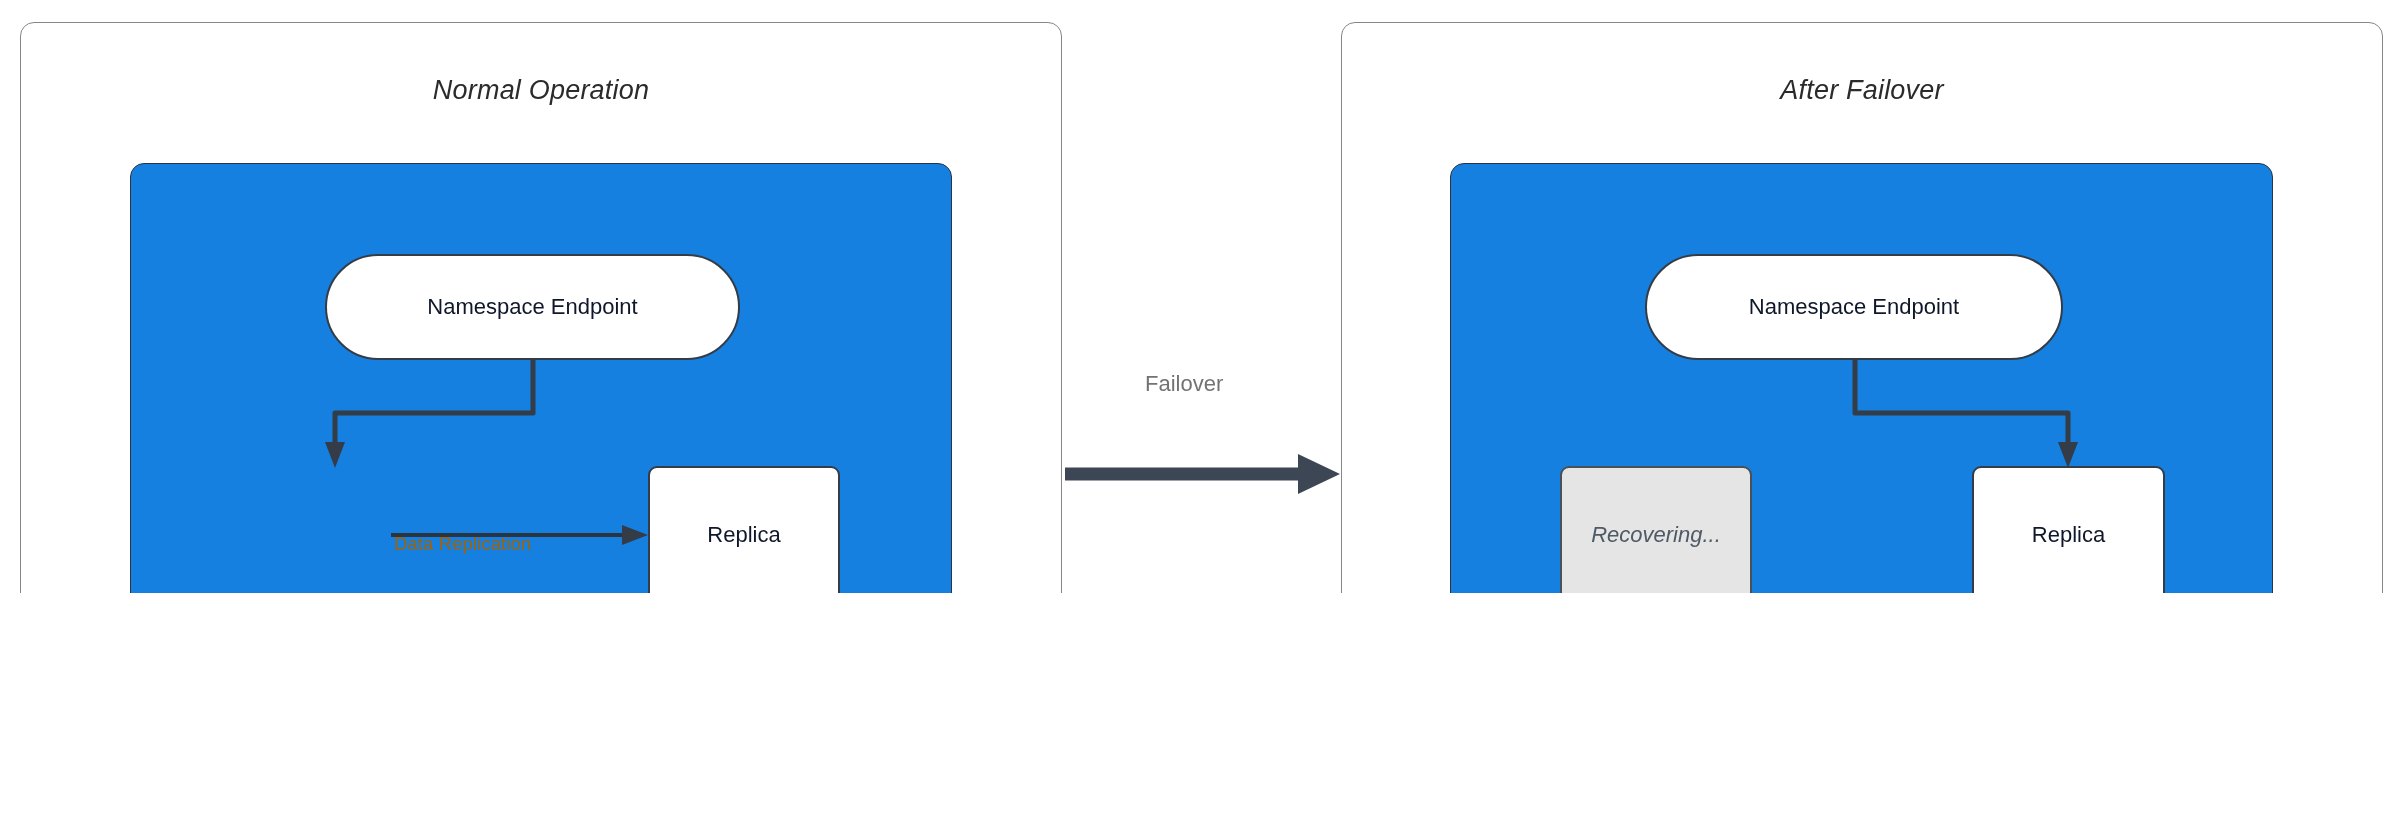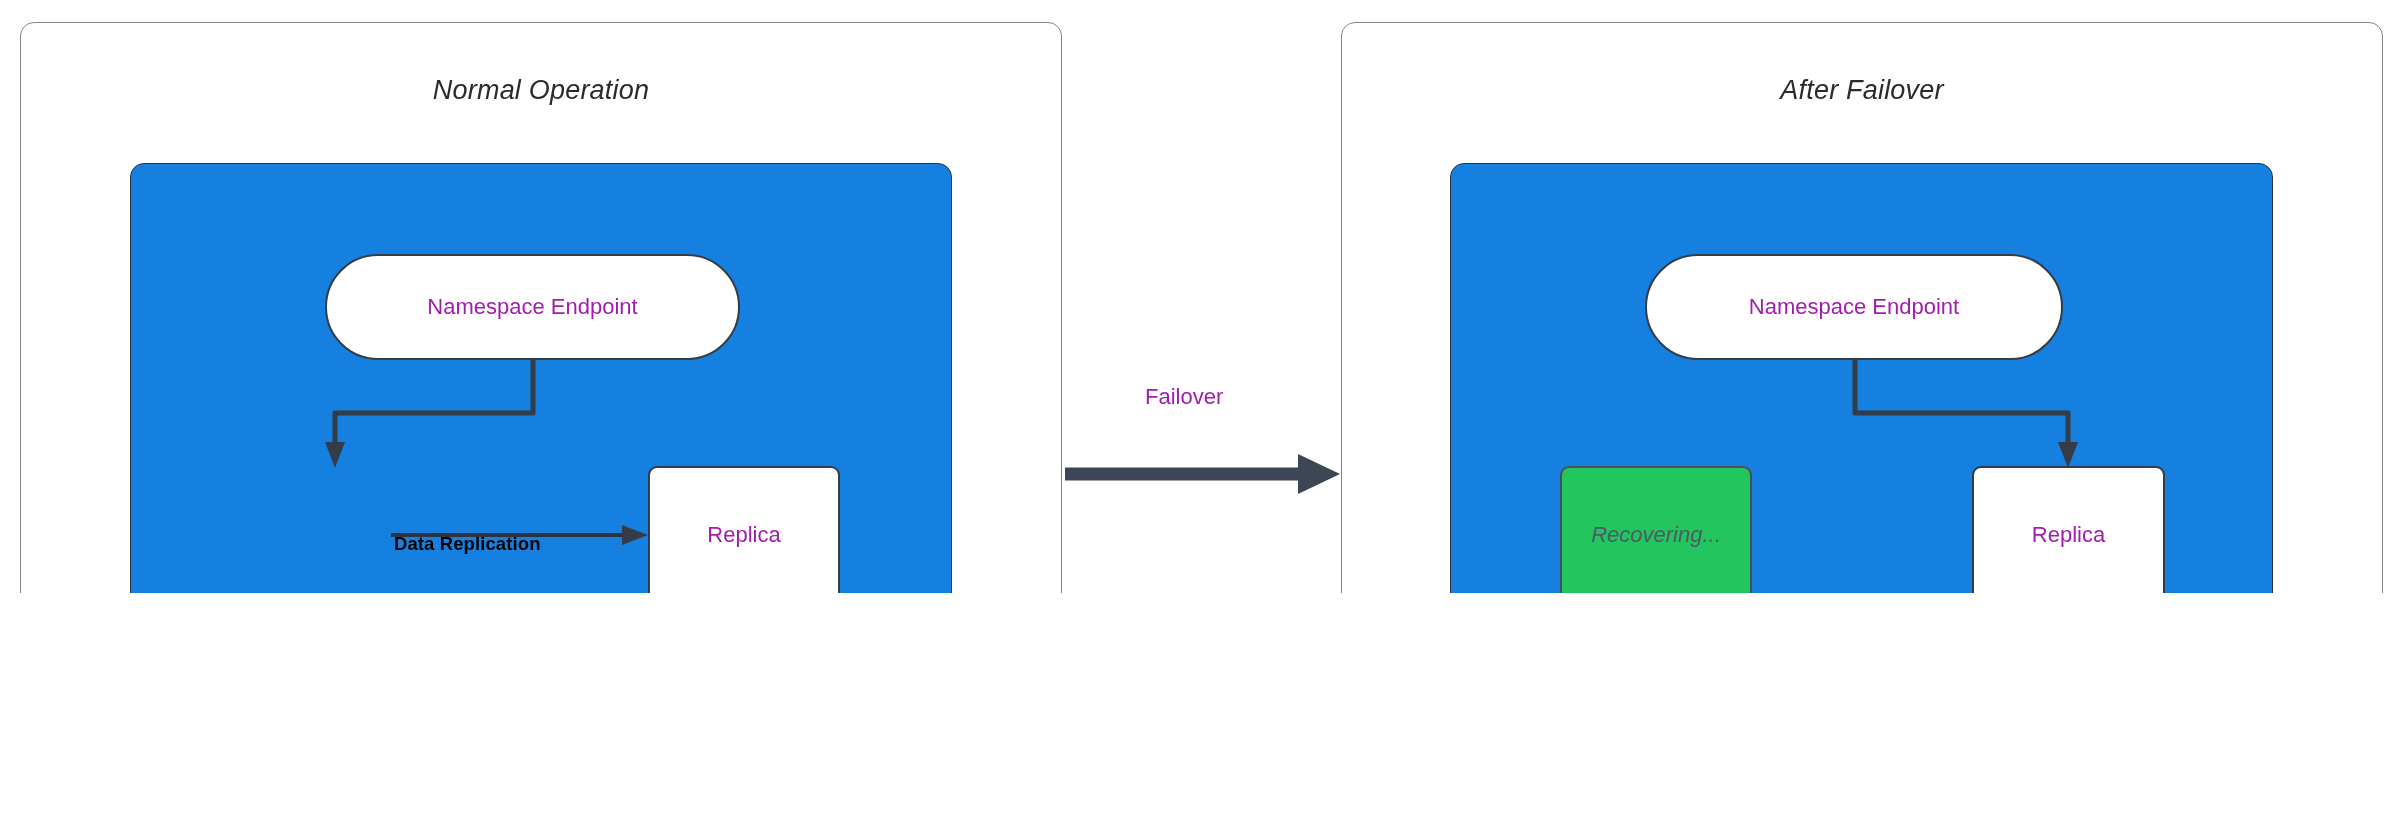--- a/index.html
+++ b/index.html
@@ -57,29 +57,29 @@
   
   .node {
     position: absolute;
     box-sizing: border-box;
     background: #ffffff;
     border: 2.2px solid #333c47;
     display: flex;
     align-items: center;
     justify-content: center;
     text-align: center;
-    color: #a21caf;
+    color: #0f172a;
     font-size: 22px;
     line-height: 1.26;
     z-index: 3;
   }
   .node.pill { border-radius: 54px; }
   .node.box  { border-radius: 9px; }
   .node.disabled {
-    background: #22c55e;
+    background: #e5e5e5;
     border-color: #4a5058;
     color: #4e5a66;
     font-style: italic;
   }
 
   
   #ep-left      { left: 325px;  top: 254px; width: 415px; height: 106px; }
   #primary-left { left: 238px;  top: 466px; width: 153px; height: 137px; }
   #replica-left { left: 648px;  top: 466px; width: 192px; height: 137px; }
   
@@ -118,30 +118,30 @@
   
   .edge-label {
     position: absolute;
     z-index: 4;
     white-space: nowrap;
   }
   #label-data-replication {
     left: 394px;
     top: 533px;
     font-size: 18.5px;
-    font-weight: bold;
-    color: #000000;
+    font-weight: normal;
+    color: #a16207;
     letter-spacing: .1px;
     text-align: center;
   }
   #label-failover {
     left: 1145px;
-    top: 384px;
+    top: 371px;
     font-size: 22px;
-    color: #a21caf;
+    color: #737373;
   }
 </style>
 </head>
 <body>
 
 <div id="stage">
 
   <div class="panel" id="panel-left">
     <div class="panel-title">Normal Operation</div>
   </div>

